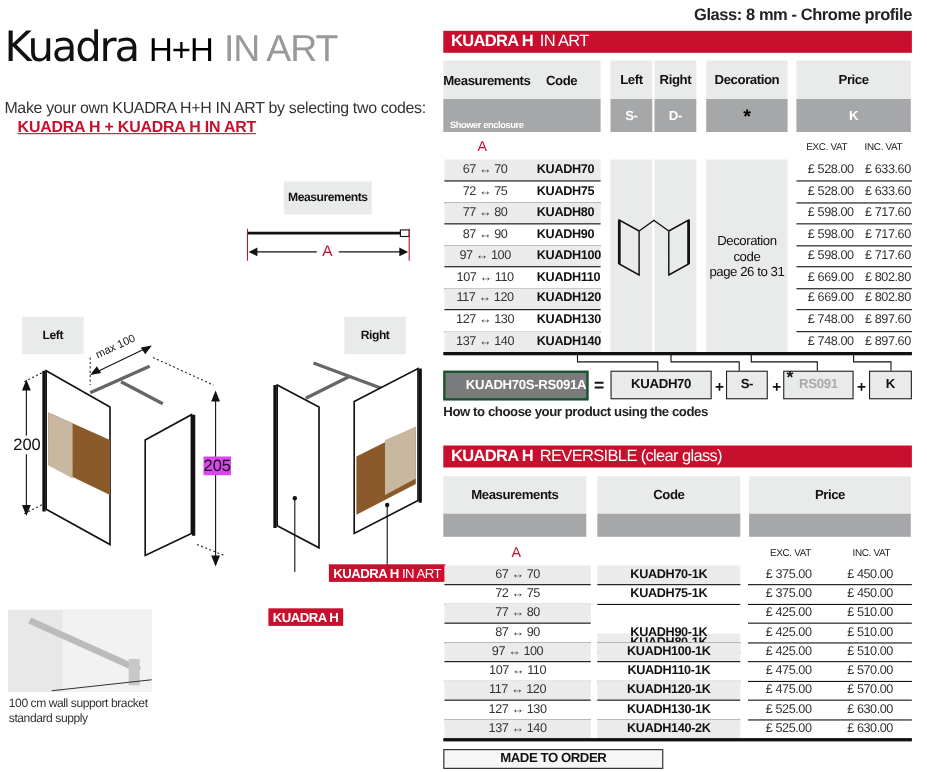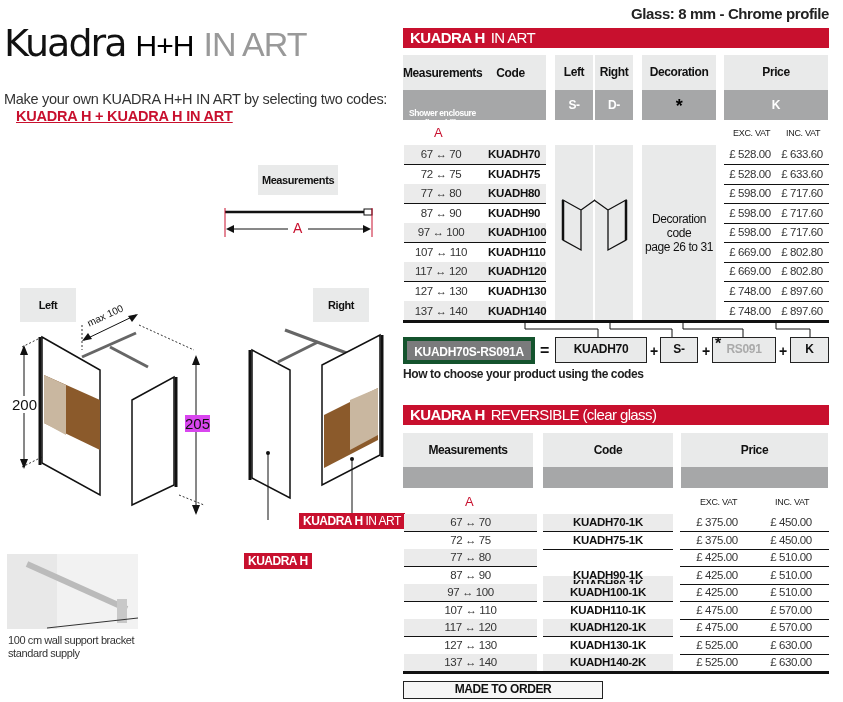--- a/index.html
+++ b/index.html
@@ -29,21 +29,21 @@
   .red-a { color: #c8102e; font-size: 13px; }
 
   
   .t1row { position: absolute; left: 404px; width: 142px; height: 19.5px; border-bottom: 1.5px solid #111;
            display: flex; font-size: 11.5px; align-items: center; }
   .t1row .m { width: 74px; text-align: center; color: #333; letter-spacing: -0.4px; }
   .t1row .c { width: 68px; text-align: left; font-weight: bold; padding-left: 10px; letter-spacing: -0.3px; }
   .t1row.shade { background: #ebebeb; }
   .t1price { position: absolute; left: 724px; width: 105px; height: 19.5px; border-bottom: 1.5px solid #111;
              display: flex; font-size: 11.5px; align-items: center; color: #333; letter-spacing: -0.4px; }
-  .t1price span { width: 52px; text-align: center; }
+  .t1price span { width: 52px; text-align: right; }
 
   
   .t2m { position: absolute; left: 404px; width: 133px; height: 17.5px; border-bottom: 1.5px solid #111; font-size: 11.5px;
          text-align: center; line-height: 17px; color: #333; letter-spacing: -0.4px; }
   .t2c { position: absolute; left: 543px; width: 130px; height: 17.5px; border-bottom: 1.5px solid #111; font-size: 11.5px;
          text-align: center; line-height: 17px; font-weight: bold; letter-spacing: -0.3px; }
   .t2p { position: absolute; left: 680px; width: 149px; height: 17.5px; border-bottom: 1.5px solid #111; font-size: 11.5px;
          display: flex; line-height: 17px; color: #333; letter-spacing: -0.4px; }
   .t2p span { width: 74px; text-align: center; }
   .shade { background: #ebebeb; }
@@ -266,21 +266,21 @@
   </div>
 
 <div class="abs" style="left:403px;top:320px;width:426px;height:3px;background:#111;"></div>
 <svg class="abs" style="left:400px;top:322px;" width="443" height="22">
   <polyline points="125,0 125,7 198,7 198,20" fill="none" stroke="#111" stroke-width="1"></polyline>
   <polyline points="210,0 210,7 272,7 272,20" fill="none" stroke="#111" stroke-width="1"></polyline>
   <polyline points="283,0 283,7 343,7 343,20" fill="none" stroke="#111" stroke-width="1"></polyline>
   <polyline points="376,0 376,7 410,7 410,20" fill="none" stroke="#111" stroke-width="1"></polyline>
 </svg>
 
-<div class="codebox" style="left:403px;top:337px;width:132px;height:27px;background:#7a7b7c;color:#fff;border:4px solid #14532d;">KUADH70S-RS091A</div>
+<div class="codebox" style="left:403px;top:337px;width:132px;height:27px;background:#7a7b7c;color:#fff;border:2px solid #14532d;text-align:right;">KUADH70S-RS091A</div>
 <div class="plus" style="left:540px;top:342px;font-size:16px;">=</div>
 <div class="codebox" style="left:555px;top:337px;width:92px;">KUADH70</div>
 <div class="plus" style="left:650px;top:343px;">+</div>
 <div class="codebox" style="left:660px;top:337px;width:38px;">S-</div>
 <div class="plus" style="left:702px;top:343px;">+</div>
 <div class="codebox" style="left:712px;top:337px;width:64px;color:#aaa;">
   <span style="position:absolute;left:2px;top:-6px;color:#111;font-size:16px;">*</span>
   <span>RS091</span>
 </div>
 <div class="plus" style="left:779px;top:343px;">+</div>

